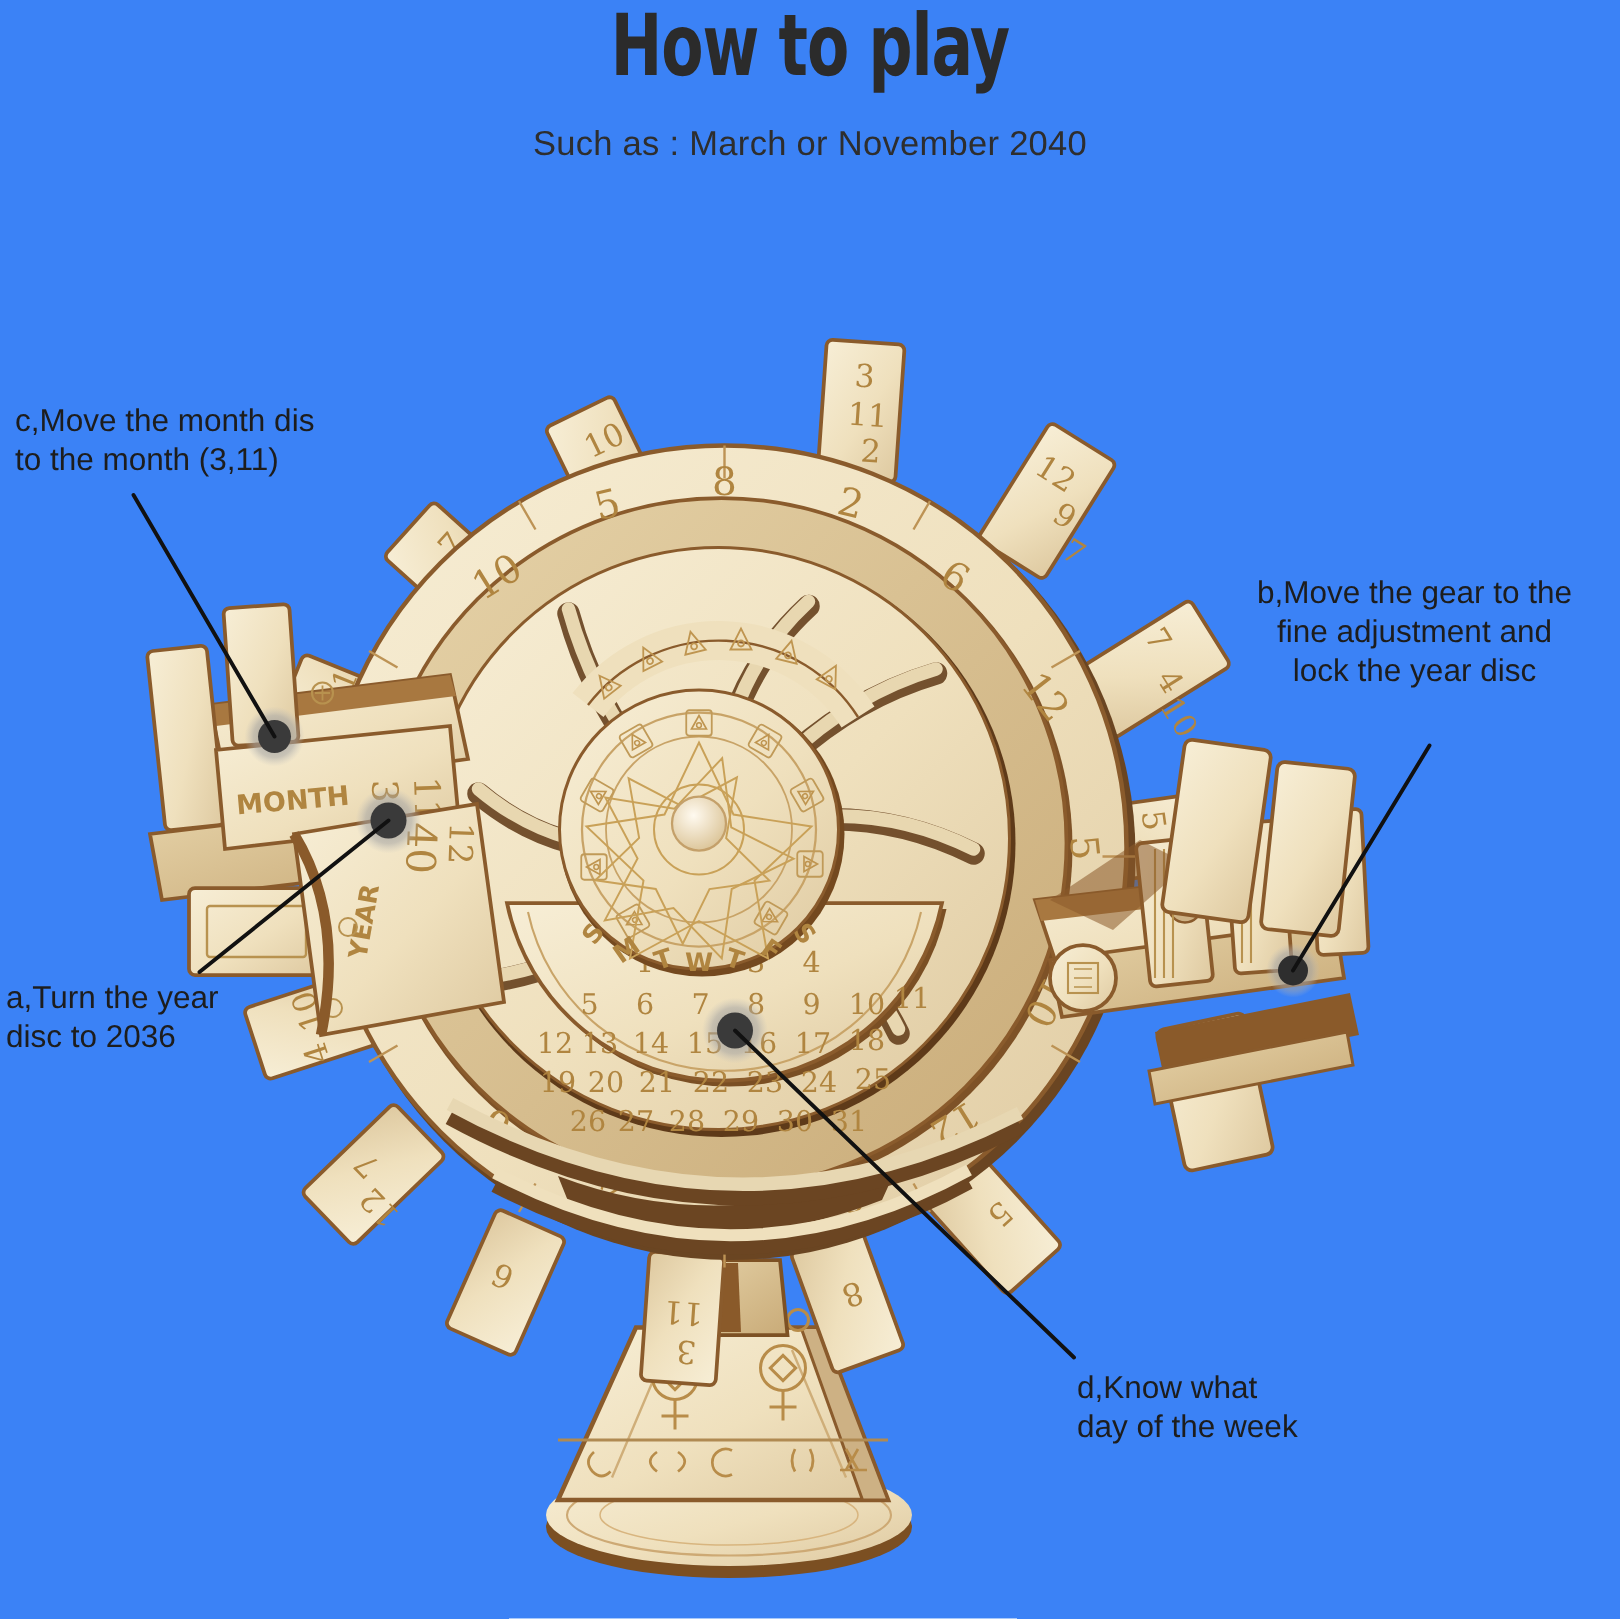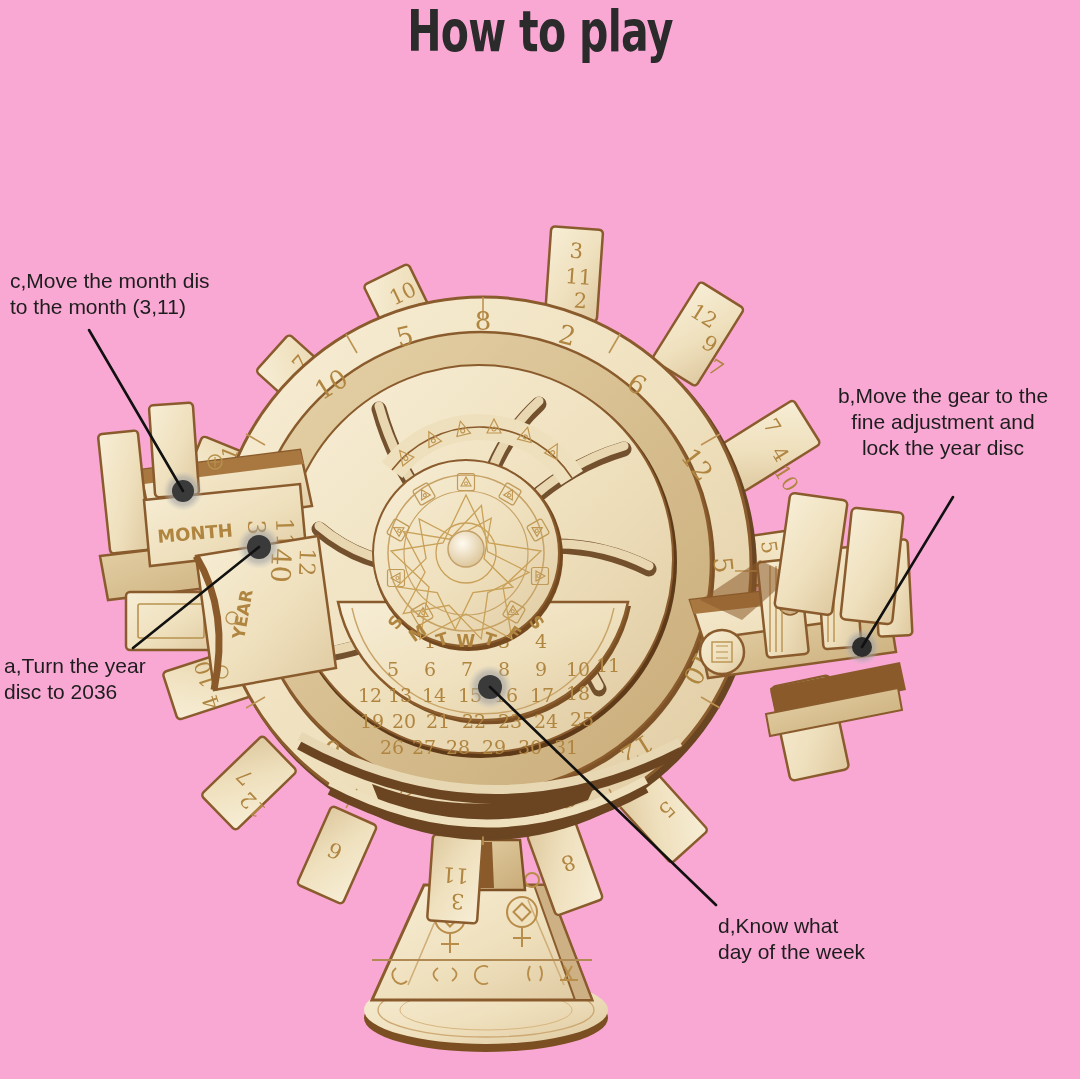--- a/index.html
+++ b/index.html
@@ -5,21 +5,21 @@
   * { box-sizing: border-box; margin: 0; padding: 0; }
   html, body {
     width: 1080px; height: 1079px;
     background: #ffffff;
     font-family: "Liberation Sans", sans-serif;
     overflow: hidden;
   }
   #page {
     position: relative;
     width: 1080px; height: 1079px;
-    background: #f9a8d4;
+    background: #3b82f6;
   }
 
   
   .page-title {
     position: absolute;
     top: -2px; left: 0; width: 1080px;
     text-align: center;
     font-family: "DejaVu Sans", sans-serif;
     font-weight: 700;
     font-size: 57px;
@@ -60,20 +60,21 @@
     left: 0; top: 0; width: 1080px; height: 1079px;
   }
   .burn    { fill: #b08540; }
 </style>
 </head>
 <body>
 
 <div id="page">
 
 <div class="page-title">How to play</div>
+<div class="page-subtitle">Such as : March or November 2040</div>
 
 <svg id="model" viewBox="0 0 1080 1079" xmlns="http://www.w3.org/2000/svg">
   <defs>
     <linearGradient id="gWood" x1="0" y1="0" x2="1" y2="1">
       <stop offset="0%" stop-color="#f7eed6"></stop>
       <stop offset="55%" stop-color="#efe0bd"></stop>
       <stop offset="100%" stop-color="#dec9a0"></stop>
     </linearGradient>
     <linearGradient id="gWoodDark" x1="0" y1="0" x2="1" y2="1">
       <stop offset="0%" stop-color="#e6d3a9"></stop>

